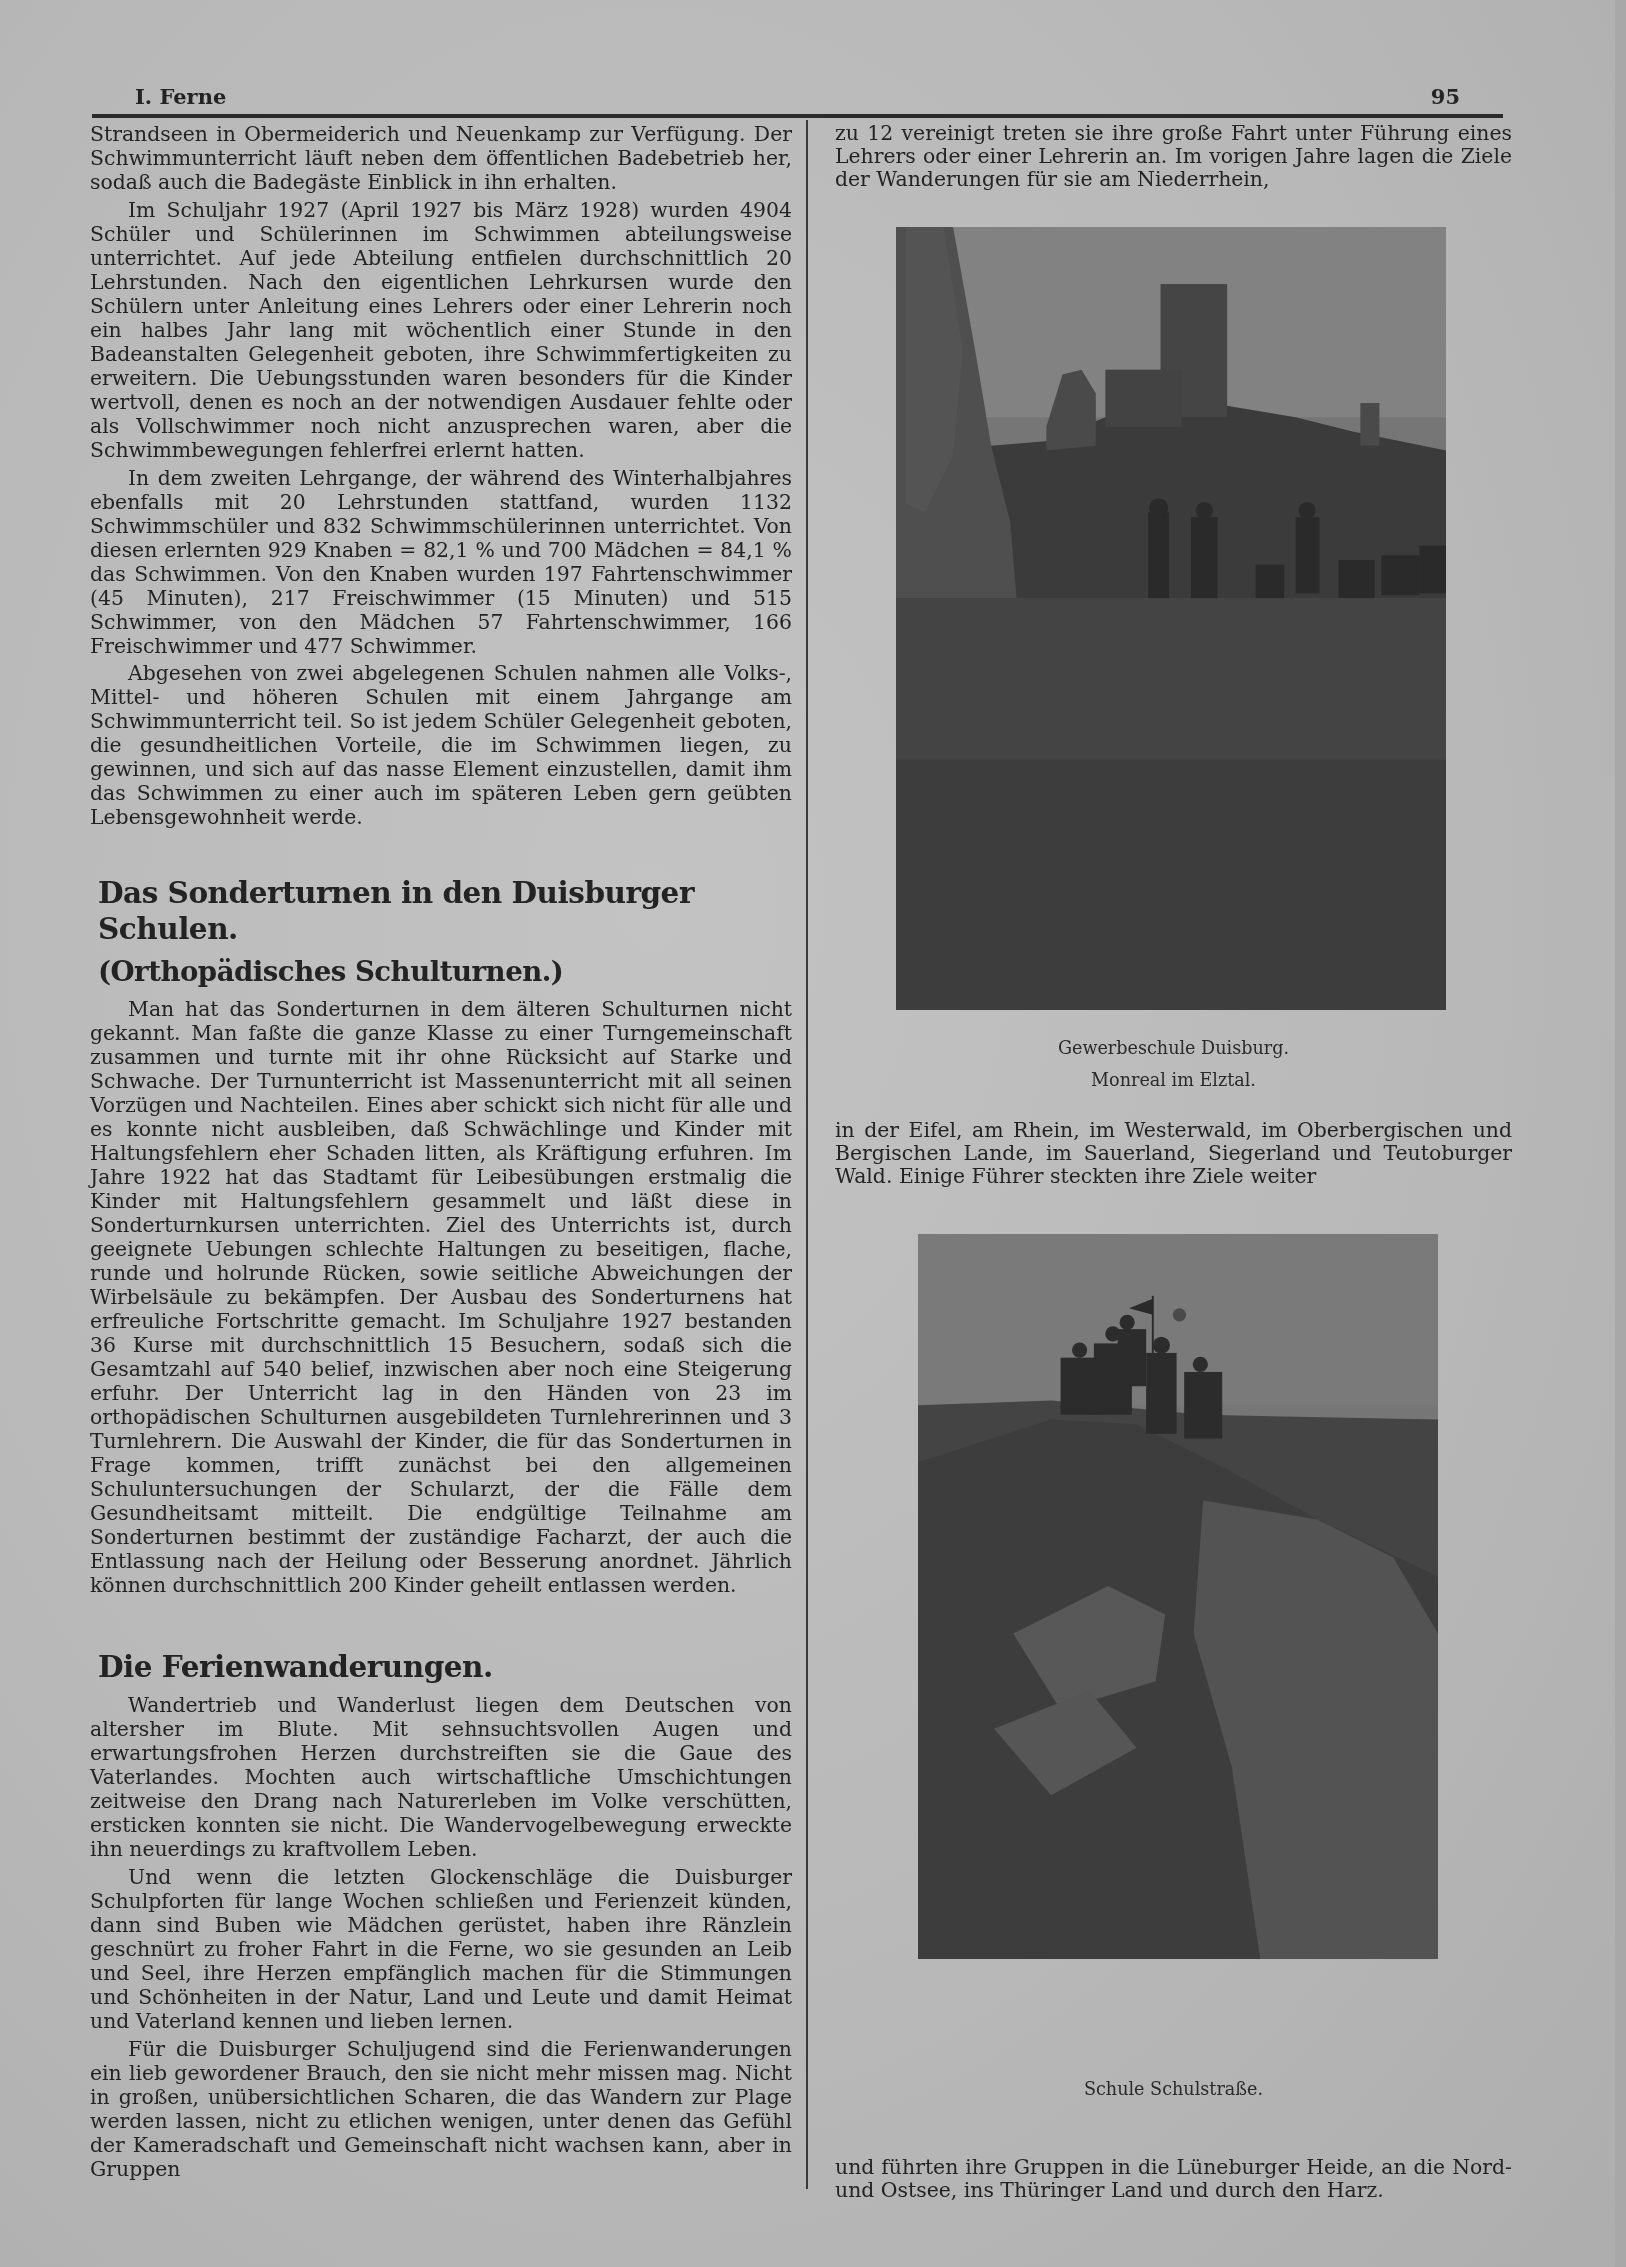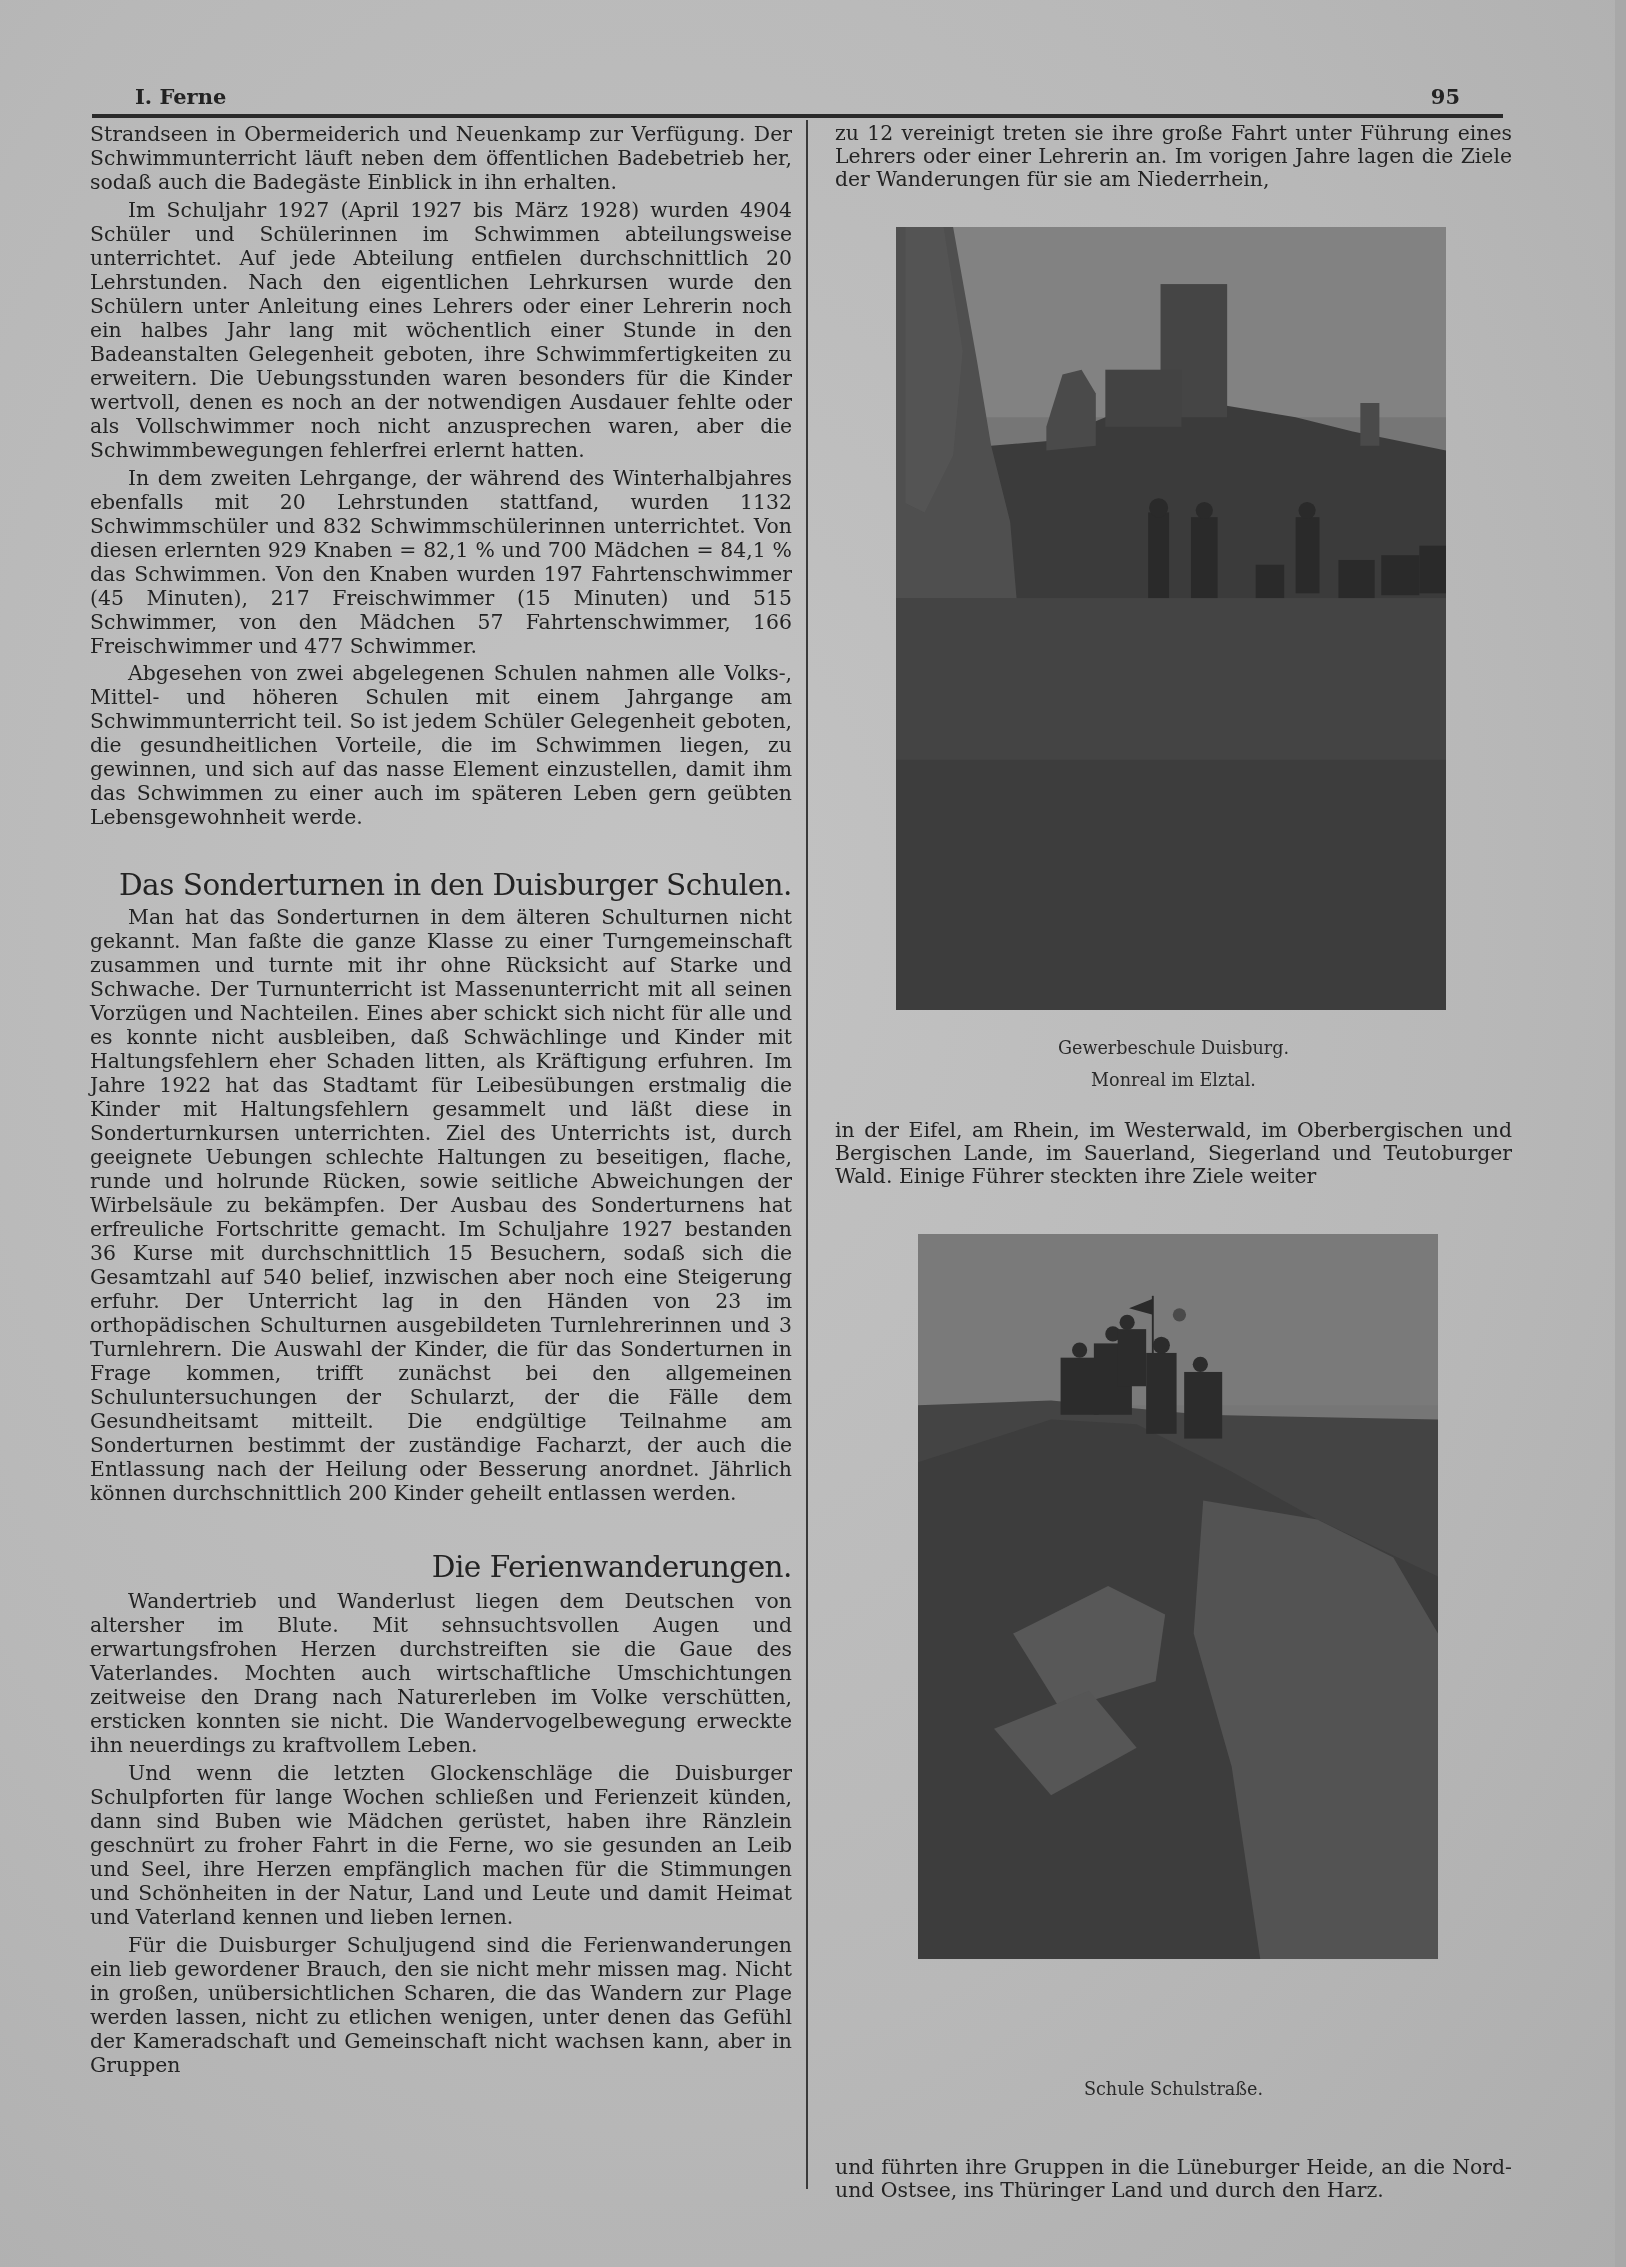--- a/index.html
+++ b/index.html
@@ -31,22 +31,22 @@
   .col {
     position: absolute; top: 122px;
     font-size: 20.4px; line-height: 24px;
     text-align: justify;
   }
   .col-left { left: 90px; width: 702px; }
   .col p { margin: 0; text-indent: 0; hyphens: manual; }
   .col p.indent { text-indent: 38px; }
   .col p + p { margin-top: 3.8px; }
   .heading {
-    text-align: right; font-weight: normal; font-family: "DejaVu Serif", serif;
-    margin: 0;
+    text-align: left; font-weight: bold; font-family: "DejaVu Serif", serif;
+    margin: 8px;
   }
   .h-main { font-size: 29.5px; line-height: 36px; letter-spacing: -0.5px; }
   .h-sub { font-size: 27.6px; line-height: 34px; letter-spacing: -0.5px; }
   .photo {
     position: absolute; border: 0;
     background: #3c3c3c;
     overflow: hidden;
   }
   .photo svg { display: block; width: 100%; height: 100%; }
   .caption {
@@ -73,20 +73,21 @@
   <div class="col-divider"></div>
 
   <div class="col col-left">
     <p>Strandseen in Obermeiderich und Neuenkamp zur Verfügung. Der Schwimmunterricht läuft neben dem öffentlichen Badebetrieb her, sodaß auch die Badegäste Einblick in ihn erhalten.</p>
     <p class="indent">Im Schuljahr 1927 (April 1927 bis März 1928) wurden 4904 Schüler und Schülerinnen im Schwimmen abteilungsweise unterrichtet. Auf jede Abteilung entfielen durchschnittlich 20 Lehrstunden. Nach den eigentlichen Lehrkursen wurde den Schülern unter Anleitung eines Lehrers oder einer Lehrerin noch ein halbes Jahr lang mit wöchentlich einer Stunde in den Badeanstalten Gelegenheit geboten, ihre Schwimmfertigkeiten zu erweitern. Die Uebungsstunden waren besonders für die Kinder wertvoll, denen es noch an der notwendigen Ausdauer fehlte oder als Vollschwimmer noch nicht anzusprechen waren, aber die Schwimmbewegungen fehlerfrei erlernt hatten.</p>
     <p class="indent">In dem zweiten Lehrgange, der während des Winterhalbjahres ebenfalls mit 20 Lehrstunden stattfand, wurden 1132 Schwimmschüler und 832 Schwimmschülerinnen unterrichtet. Von diesen erlernten 929 Knaben = 82,1 % und 700 Mädchen = 84,1 % das Schwimmen. Von den Knaben wurden 197 Fahrtenschwimmer (45 Minuten), 217 Freischwimmer (15 Minuten) und 515 Schwimmer, von den Mädchen 57 Fahrtenschwimmer, 166 Freischwimmer und 477 Schwimmer.</p>
     <p class="indent">Abgesehen von zwei abgelegenen Schulen nahmen alle Volks-, Mittel- und höheren Schulen mit einem Jahrgange am Schwimmunterricht teil. So ist jedem Schüler Gelegenheit geboten, die gesundheitlichen Vorteile, die im Schwimmen liegen, zu gewinnen, und sich auf das nasse Element einzustellen, damit ihm das Schwimmen zu einer auch im späteren Leben gern geübten Lebensgewohnheit werde.</p>
 
     <div style="height:38px"></div>
     <h2 class="heading h-main">Das Sonderturnen in den Duisburger Schulen.</h2>
+    <h3 class="heading h-sub">(Orthopädisches Schulturnen.)</h3>
     <p class="indent" style="margin-top:1.9px">Man hat das Sonderturnen in dem älteren Schulturnen nicht gekannt. Man faßte die ganze Klasse zu einer Turngemeinschaft zusammen und turnte mit ihr ohne Rücksicht auf Starke und Schwache. Der Turnunterricht ist Massenunterricht mit all seinen Vorzügen und Nachteilen. Eines aber schickt sich nicht für alle und es konnte nicht ausbleiben, daß Schwächlinge und Kinder mit Haltungsfehlern eher Schaden litten, als Kräftigung erfuhren. Im Jahre 1922 hat das Stadtamt für Leibesübungen erstmalig die Kinder mit Haltungsfehlern gesammelt und läßt diese in Sonderturnkursen unterrichten. Ziel des Unterrichts ist, durch geeignete Uebungen schlechte Haltungen zu beseitigen, flache, runde und holrunde Rücken, sowie seitliche Abweichungen der Wirbelsäule zu bekämpfen. Der Ausbau des Sonderturnens hat erfreuliche Fortschritte gemacht. Im Schuljahre 1927 bestanden 36 Kurse mit durchschnittlich 15 Besuchern, sodaß sich die Gesamtzahl auf 540 belief, inzwischen aber noch eine Steigerung erfuhr. Der Unterricht lag in den Händen von 23 im orthopädischen Schulturnen ausgebildeten Turnlehrerinnen und 3 Turnlehrern. Die Auswahl der Kinder, die für das Sonderturnen in Frage kommen, trifft zunächst bei den allgemeinen Schuluntersuchungen der Schularzt, der die Fälle dem Gesundheitsamt mitteilt. Die endgültige Teilnahme am Sonderturnen bestimmt der zuständige Facharzt, der auch die Entlassung nach der Heilung oder Besserung anordnet. Jährlich können durchschnittlich 200 Kinder geheilt entlassen werden.</p>
 
     <div style="height:44px"></div>
     <h2 class="heading h-main">Die Ferienwanderungen.</h2>
     <p class="indent" style="margin-top:3.8px">Wandertrieb und Wanderlust liegen dem Deutschen von altersher im Blute. Mit sehnsuchtsvollen Augen und erwartungsfrohen Herzen durchstreiften sie die Gaue des Vaterlandes. Mochten auch wirtschaftliche Umschichtungen zeitweise den Drang nach Naturerleben im Volke verschütten, ersticken konnten sie nicht. Die Wandervogelbewegung erweckte ihn neuerdings zu kraftvollem Leben.</p>
     <p class="indent">Und wenn die letzten Glockenschläge die Duisburger Schulpforten für lange Wochen schließen und Ferienzeit künden, dann sind Buben wie Mädchen gerüstet, haben ihre Ränzlein geschnürt zu froher Fahrt in die Ferne, wo sie gesunden an Leib und Seel, ihre Herzen empfänglich machen für die Stimmungen und Schönheiten in der Natur, Land und Leute und damit Heimat und Vaterland kennen und lieben lernen.</p>
     <p class="indent">Für die Duisburger Schuljugend sind die Ferienwanderungen ein lieb gewordener Brauch, den sie nicht mehr missen mag. Nicht in großen, unübersichtlichen Scharen, die das Wandern zur Plage werden lassen, nicht zu etlichen wenigen, unter denen das Gefühl der Kameradschaft und Gemeinschaft nicht wachsen kann, aber in Gruppen</p>
   </div>
 
   <div class="right-text" style="left:835px; top:122px; width:677px;">

